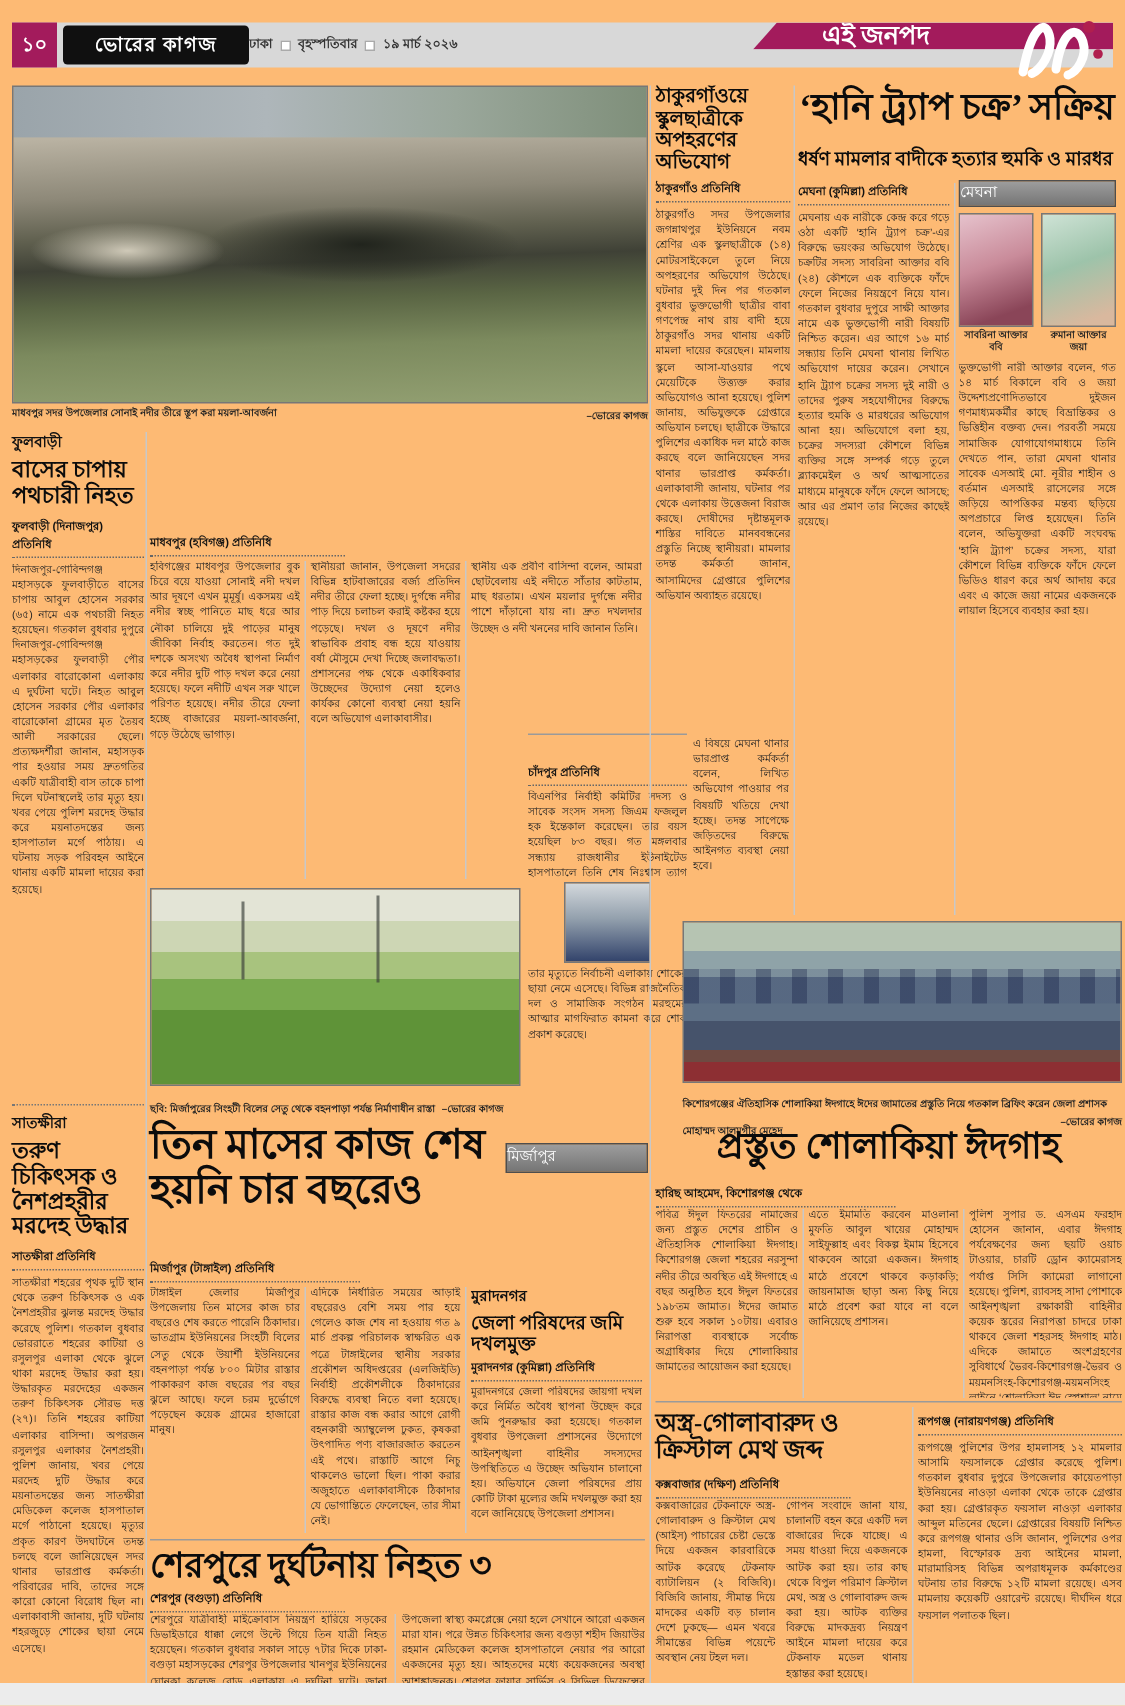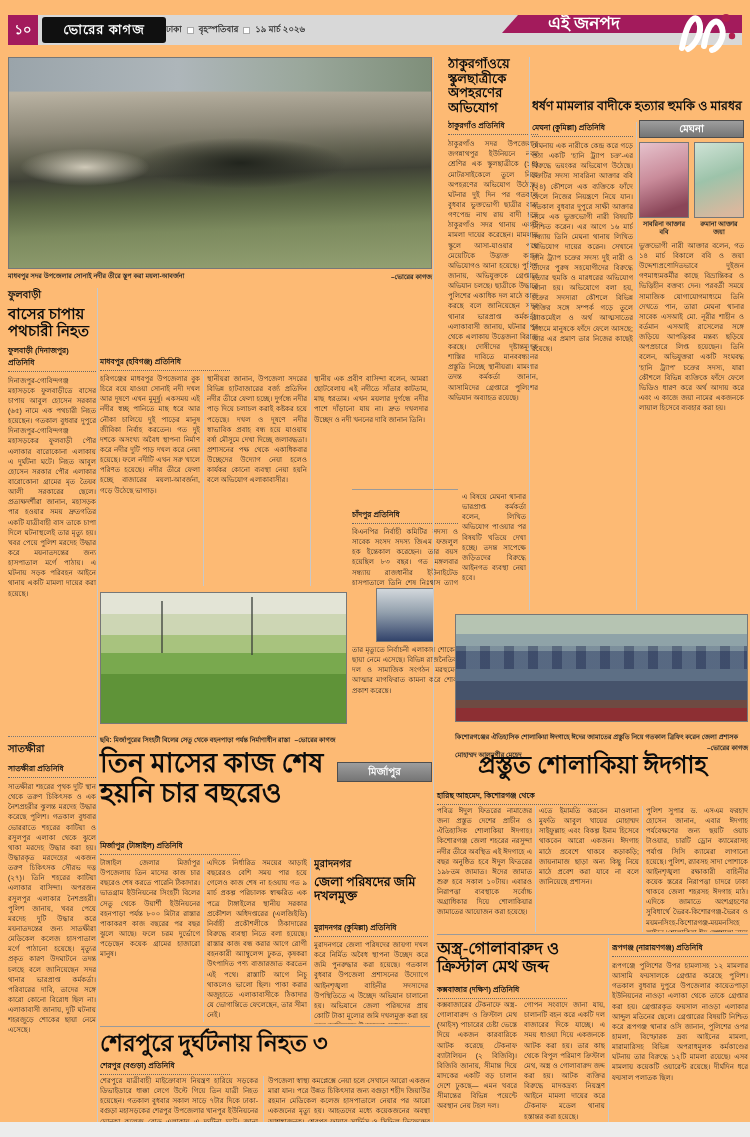--- a/index.html
+++ b/index.html
@@ -36,21 +36,21 @@
   .por2{background:linear-gradient(160deg,#cfe3d6,#9dc3aa 45%,#d9b89e 90%);}
   .por3{background:linear-gradient(180deg,#d3d8dc,#93a0ad 45%,#32436b 100%);}
   
   .hl{font-weight:bold;color:#0c0c0c;line-height:1.12;font-family:"Liberation Serif",serif;}
   .kick{font-weight:bold;font-size:10px;color:#111;}
   .byl{font-size:7.5px;font-weight:bold;color:#111;border-bottom:1px dotted #666;padding-bottom:2px;}
   .bt{font-size:7px;line-height:1.45;text-align:justify;color:#222;overflow:hidden;}
   .cap{font-size:6.5px;font-weight:bold;color:#222;line-height:1.3;}
   .credit{font-size:6.5px;font-weight:bold;color:#222;white-space:nowrap;}
   .labelbox{background:linear-gradient(#9d9d9d,#757575);border:1px solid #4e4e4e;color:#fff;
-            text-align:center;font-weight:bold;font-size:10px;line-height:16px;}
+            font-weight:normal;font-size:10px;line-height:16px;}
   .vr{width:1px;background:#c8c8c8;}
   .hr{height:1px;background:#9a9a9a;}
   .caprow{display:flex;justify-content:space-between;align-items:flex-start;gap:6px;}
 </style>
 </head>
 <body>
 
 <div class="page" style="--accent:#a31b5c;">
 
   <div class="abs hdr" style="left:8px;top:15px;width:734px;height:30px;">
@@ -73,26 +73,27 @@
       <circle cx="64" cy="30" r="3.2" fill="#b01f4f"></circle>
     </svg>
   </div>
 
   <div class="abs photo river" style="left:8px;top:57px;width:424px;height:212px;"></div>
   <div class="abs caprow" style="left:8px;top:272px;width:424px;">
     <span class="cap">মাধবপুর সদর উপজেলার সোনাই নদীর তীরে স্তূপ করা ময়লা-আবর্জনা</span>
     <span class="credit">–ভোরের কাগজ</span>
   </div>
 
-  <div class="abs" style="left:448px;top:57px;width:90px;height:556px;overflow:hidden;">
+  <div class="abs" style="left:437px;top:57px;width:90px;height:556px;overflow:hidden;">
     <div class="hl" style="font-size:13px;">ঠাকুরগাঁওয়ে স্কুলছাত্রীকে অপহরণের অভিযোগ</div>
     <div class="byl" style="margin-top:5px;">ঠাকুরগাঁও প্রতিনিধি</div>
     <div class="bt" style="margin-top:4px;height:460px;">ঠাকুরগাঁও সদর উপজেলার জগন্নাথপুর ইউনিয়নে নবম শ্রেণির এক স্কুলছাত্রীকে (১৪) মোটরসাইকেলে তুলে নিয়ে অপহরণের অভিযোগ উঠেছে। ঘটনার দুই দিন পর গতকাল বুধবার ভুক্তভোগী ছাত্রীর বাবা গণপেন্দ্র নাথ রায় বাদী হয়ে ঠাকুরগাঁও সদর থানায় একটি মামলা দায়ের করেছেন। মামলায় স্কুলে আসা-যাওয়ার পথে মেয়েটিকে উত্ত্যক্ত করার অভিযোগও আনা হয়েছে। পুলিশ জানায়, অভিযুক্তকে গ্রেপ্তারে অভিযান চলছে। ছাত্রীকে উদ্ধারে পুলিশের একাধিক দল মাঠে কাজ করছে বলে জানিয়েছেন সদর থানার ভারপ্রাপ্ত কর্মকর্তা। এলাকাবাসী জানায়, ঘটনার পর থেকে এলাকায় উত্তেজনা বিরাজ করছে। দোষীদের দৃষ্টান্তমূলক শাস্তির দাবিতে মানববন্ধনের প্রস্তুতি নিচ্ছে স্থানীয়রা। মামলার তদন্ত কর্মকর্তা জানান, আসামিদের গ্রেপ্তারে পুলিশের অভিযান অব্যাহত রয়েছে।</div>
   </div>
 
+  <div class="abs hl" style="left:532px;top:59px;width:212px;font-size:24px;text-align:center;">‘হানি ট্র্যাপ চক্র’ সক্রিয়</div>
   <div class="abs hl" style="left:532px;top:99px;width:212px;font-size:12.5px;font-weight:bold;">ধর্ষণ মামলার বাদীকে হত্যার হুমকি ও মারধর</div>
   <div class="abs" style="left:532px;top:122px;width:101px;height:490px;overflow:hidden;">
     <div class="byl">মেঘনা (কুমিল্লা) প্রতিনিধি</div>
     <div class="bt" style="margin-top:4px;height:468px;">মেঘনায় এক নারীকে কেন্দ্র করে গড়ে ওঠা একটি ‘হানি ট্র্যাপ চক্র’-এর বিরুদ্ধে ভয়ংকর অভিযোগ উঠেছে। চক্রটির সদস্য সাবরিনা আক্তার ববি (২৪) কৌশলে এক ব্যক্তিকে ফাঁদে ফেলে নিজের নিয়ন্ত্রণে নিয়ে যান। গতকাল বুধবার দুপুরে সাক্ষী আক্তার নামে এক ভুক্তভোগী নারী বিষয়টি নিশ্চিত করেন। এর আগে ১৬ মার্চ সন্ধ্যায় তিনি মেঘনা থানায় লিখিত অভিযোগ দায়ের করেন। সেখানে হানি ট্র্যাপ চক্রের সদস্য দুই নারী ও তাদের পুরুষ সহযোগীদের বিরুদ্ধে হত্যার হুমকি ও মারধরের অভিযোগ আনা হয়। অভিযোগে বলা হয়, চক্রের সদস্যরা কৌশলে বিভিন্ন ব্যক্তির সঙ্গে সম্পর্ক গড়ে তুলে ব্ল্যাকমেইল ও অর্থ আত্মসাতের মাধ্যমে মানুষকে ফাঁদে ফেলে আসছে; আর এর প্রমাণ তার নিজের কাছেই রয়েছে।</div>
   </div>
   <div class="abs" style="left:639px;top:120px;width:105px;height:492px;overflow:hidden;">
     <div class="labelbox">মেঘনা</div>
     <div style="display:flex;gap:5px;margin-top:4px;">
       <div class="photo por1" style="width:50px;height:76px;"></div>
       <div class="photo por2" style="width:50px;height:76px;"></div>
@@ -148,26 +149,27 @@
 
   <div class="abs hl" style="left:100px;top:748px;width:250px;font-size:27px;">তিন মাসের কাজ শেষ হয়নি চার বছরেও</div>
   <div class="abs labelbox" style="left:337px;top:762px;width:93px;height:18px;line-height:18px;">মির্জাপুর</div>
   <div class="abs byl" style="left:100px;top:840px;width:140px;">মির্জাপুর (টাঙ্গাইল) প্রতিনিধি</div>
   <div class="abs bt" style="left:100px;top:858px;width:100px;height:164px;">টাঙ্গাইল জেলার মির্জাপুর উপজেলায় তিন মাসের কাজ চার বছরেও শেষ করতে পারেনি ঠিকাদার। ভাতগ্রাম ইউনিয়নের সিংহটী বিলের সেতু থেকে উয়ার্শী ইউনিয়নের বহনপাড়া পর্যন্ত ৮০০ মিটার রাস্তার পাকাকরণ কাজ বছরের পর বছর ঝুলে আছে। ফলে চরম দুর্ভোগে পড়েছেন কয়েক গ্রামের হাজারো মানুষ।</div>
   <div class="abs bt" style="left:207px;top:858px;width:100px;height:164px;">এদিকে নির্ধারিত সময়ের আড়াই বছরেরও বেশি সময় পার হয়ে গেলেও কাজ শেষ না হওয়ায় গত ৯ মার্চ প্রকল্প পরিচালক স্বাক্ষরিত এক পত্রে টাঙ্গাইলের স্থানীয় সরকার প্রকৌশল অধিদপ্তরের (এলজিইডি) নির্বাহী প্রকৌশলীকে ঠিকাদারের বিরুদ্ধে ব্যবস্থা নিতে বলা হয়েছে। রাস্তার কাজ বন্ধ করার আগে রোগী বহনকারী অ্যাম্বুলেন্স ঢুকত, কৃষকরা উৎপাদিত পণ্য বাজারজাত করতেন এই পথে। রাস্তাটি আগে নিচু থাকলেও ভালো ছিল। পাকা করার অজুহাতে এলাকাবাসীকে ঠিকাদার যে ভোগান্তিতে ফেলেছেন, তার সীমা নেই।</div>
 
   <div class="abs" style="left:314px;top:856px;width:114px;height:168px;overflow:hidden;">
     <div class="kick">মুরাদনগর</div>
     <div class="hl" style="font-size:12.5px;margin-top:2px;">জেলা পরিষদের জমি দখলমুক্ত</div>
-    <div class="byl" style="margin-top:19px;">মুরাদনগর (কুমিল্লা) প্রতিনিধি</div>
+    <div class="byl" style="margin-top:3px;">মুরাদনগর (কুমিল্লা) প্রতিনিধি</div>
     <div class="bt" style="margin-top:3px;height:108px;">মুরাদনগরে জেলা পরিষদের জায়গা দখল করে নির্মিত অবৈধ স্থাপনা উচ্ছেদ করে জমি পুনরুদ্ধার করা হয়েছে। গতকাল বুধবার উপজেলা প্রশাসনের উদ্যোগে আইনশৃঙ্খলা বাহিনীর সদস্যদের উপস্থিতিতে এ উচ্ছেদ অভিযান চালানো হয়। অভিযানে জেলা পরিষদের প্রায় কোটি টাকা মূল্যের জমি দখলমুক্ত করা হয় বলে জানিয়েছে উপজেলা প্রশাসন।</div>
   </div>
 
   <div class="abs" style="left:8px;top:736px;width:88px;border-top:1px dotted #777;padding-top:4px;">
     <div class="kick">সাতক্ষীরা</div>
+    <div class="hl" style="font-size:15px;margin-top:2px;">তরুণ চিকিৎসক ও নৈশপ্রহরীর মরদেহ উদ্ধার</div>
     <div class="byl" style="margin-top:5px;">সাতক্ষীরা প্রতিনিধি</div>
     <div class="bt" style="margin-top:4px;height:296px;">সাতক্ষীরা শহরের পৃথক দুটি স্থান থেকে তরুণ চিকিৎসক ও এক নৈশপ্রহরীর ঝুলন্ত মরদেহ উদ্ধার করেছে পুলিশ। গতকাল বুধবার ভোররাতে শহরের কাটিয়া ও রসুলপুর এলাকা থেকে ঝুলে থাকা মরদেহ উদ্ধার করা হয়। উদ্ধারকৃত মরদেহের একজন তরুণ চিকিৎসক সৌরভ দত্ত (২৭)। তিনি শহরের কাটিয়া এলাকার বাসিন্দা। অপরজন রসুলপুর এলাকার নৈশপ্রহরী। পুলিশ জানায়, খবর পেয়ে মরদেহ দুটি উদ্ধার করে ময়নাতদন্তের জন্য সাতক্ষীরা মেডিকেল কলেজ হাসপাতাল মর্গে পাঠানো হয়েছে। মৃত্যুর প্রকৃত কারণ উদঘাটনে তদন্ত চলছে বলে জানিয়েছেন সদর থানার ভারপ্রাপ্ত কর্মকর্তা। পরিবারের দাবি, তাদের সঙ্গে কারো কোনো বিরোধ ছিল না। এলাকাবাসী জানায়, দুটি ঘটনায় শহরজুড়ে শোকের ছায়া নেমে এসেছে।</div>
   </div>
 
   <div class="abs hr" style="left:100px;top:1026px;width:330px;"></div>
   <div class="abs hl" style="left:100px;top:1031px;width:330px;font-size:23px;">শেরপুরে দুর্ঘটনায় নিহত ৩</div>
   <div class="abs byl" style="left:100px;top:1060px;width:130px;">শেরপুর (বগুড়া) প্রতিনিধি</div>
   <div class="abs bt" style="left:100px;top:1076px;width:158px;height:54px;">শেরপুরে যাত্রীবাহী মাইক্রোবাস নিয়ন্ত্রণ হারিয়ে সড়কের ডিভাইডারে ধাক্কা লেগে উল্টে গিয়ে তিন যাত্রী নিহত হয়েছেন। গতকাল বুধবার সকাল সাড়ে ৭টার দিকে ঢাকা-বগুড়া মহাসড়কের শেরপুর উপজেলার খানপুর ইউনিয়নের ঘোনকা কলেজ রোড এলাকায় এ দুর্ঘটনা ঘটে। জানা গেছে, দুর্ঘটনার পর ঘটনাস্থলেই একজনের মৃত্যু হয়। গুরুতর আহত অবস্থায় চারজনকে উদ্ধার করে শেরপুর</div>
   <div class="abs bt" style="left:268px;top:1076px;width:162px;height:54px;">উপজেলা স্বাস্থ্য কমপ্লেক্সে নেয়া হলে সেখানে আরো একজন মারা যান। পরে উন্নত চিকিৎসার জন্য বগুড়া শহীদ জিয়াউর রহমান মেডিকেল কলেজ হাসপাতালে নেয়ার পর আরো একজনের মৃত্যু হয়। আহতদের মধ্যে কয়েকজনের অবস্থা আশঙ্কাজনক। শেরপুর ফায়ার সার্ভিস ও সিভিল ডিফেন্সের স্টেশন অফিসার মো. বখতিয়ার হোসেন বলেন, খবর পেয়ে ঘটনাস্থলে গিয়ে একজনকে মৃত অবস্থায় পাওয়া যায়। আহত চারজনকে উদ্ধার করে হাসপাতালে পাঠানো হয়। তাদের অবস্থা গুরুতর ছিল।</div>
 

